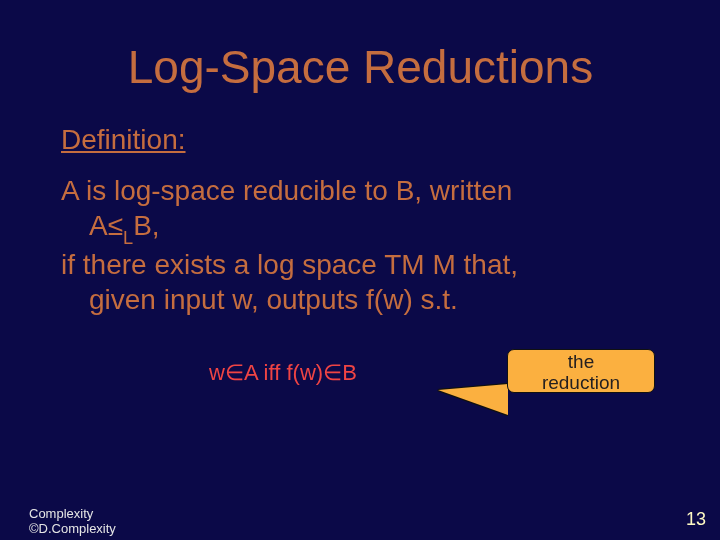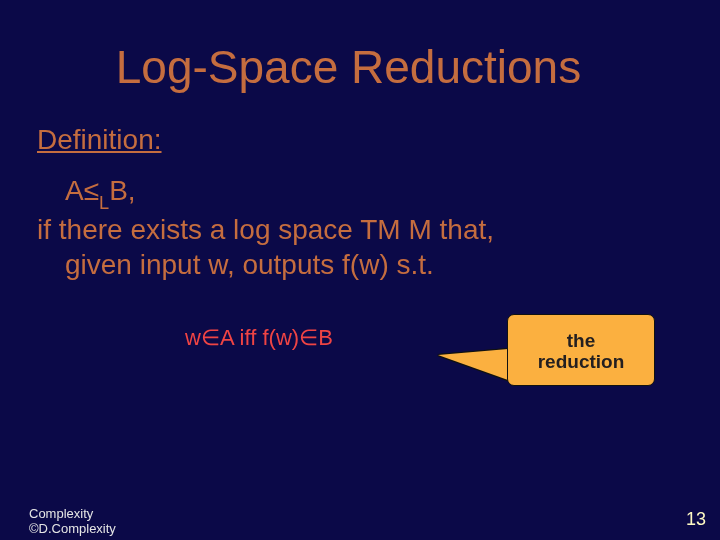--- a/index.html
+++ b/index.html
@@ -10,21 +10,21 @@
     overflow: hidden;
     font-family: "Comic Sans MS", "Comic Sans", cursive, sans-serif;
     background: #0b0948;
     color: #c56d3f;
   }
   .slide {
     position: relative;
     width: 720px;
     height: 540px;
     box-sizing: border-box;
-    padding: 30px 60px 0 37px;
+    padding: 30px 60px 0 61px;
   }
   .title {
     text-align: center;
     font-size: 46px;
     margin: 10px 0 28px 0;
     color: #c56d3f;
   }
   .body {
     font-size: 28px;
     line-height: 1.25;
@@ -54,35 +54,34 @@
     left: 148px;
     top: 8px;
     font-size: 22px;
     color: #ef4444;
   }
   .callout {
     position: absolute;
     right: 5px;
     top: -2px;
     width: 148px;
-    height: 72px;
+    height: 44px;
     background: #fbb040;
     border: 1.5px solid #111;
     border-radius: 7px;
     color: #231f20;
     font-size: 19px;
     text-align: center;
     line-height: 1.15;
     display: flex;
     flex-direction: column;
     justify-content: center;
     align-items: center;
     box-sizing: border-box;
     padding-top: 2px;
-    font-weight: bold;
   }
   .callout-tail {
     position: absolute;
     right: 152px;
     top: 33px;
     width: 0;
     height: 0;
     border-top: 6px solid transparent;
     border-bottom: 25px solid transparent;
     border-right: 70px solid #fbb040;
@@ -107,20 +106,21 @@
 </style>
 </head>
 <body>
 
 <div class="slide">
 
   <div class="title">Log-Space Reductions</div>
 
   <div class="body">
     <div class="defn">Definition:</div>
+    <div>A is log-space reducible to B, written</div>
     <div class="indent">
       <span>A</span><span>≤</span><span class="sub">L</span><span>B,</span>
     </div>
     <div>if there exists a log space TM M that,</div>
     <div class="indent">given input w, outputs f(w) s.t.</div>
 
     <div class="formula-row">
       <div class="formula">w∈A iff f(w)∈B</div>
       <div class="callout-tail"></div>
       <div class="callout">

